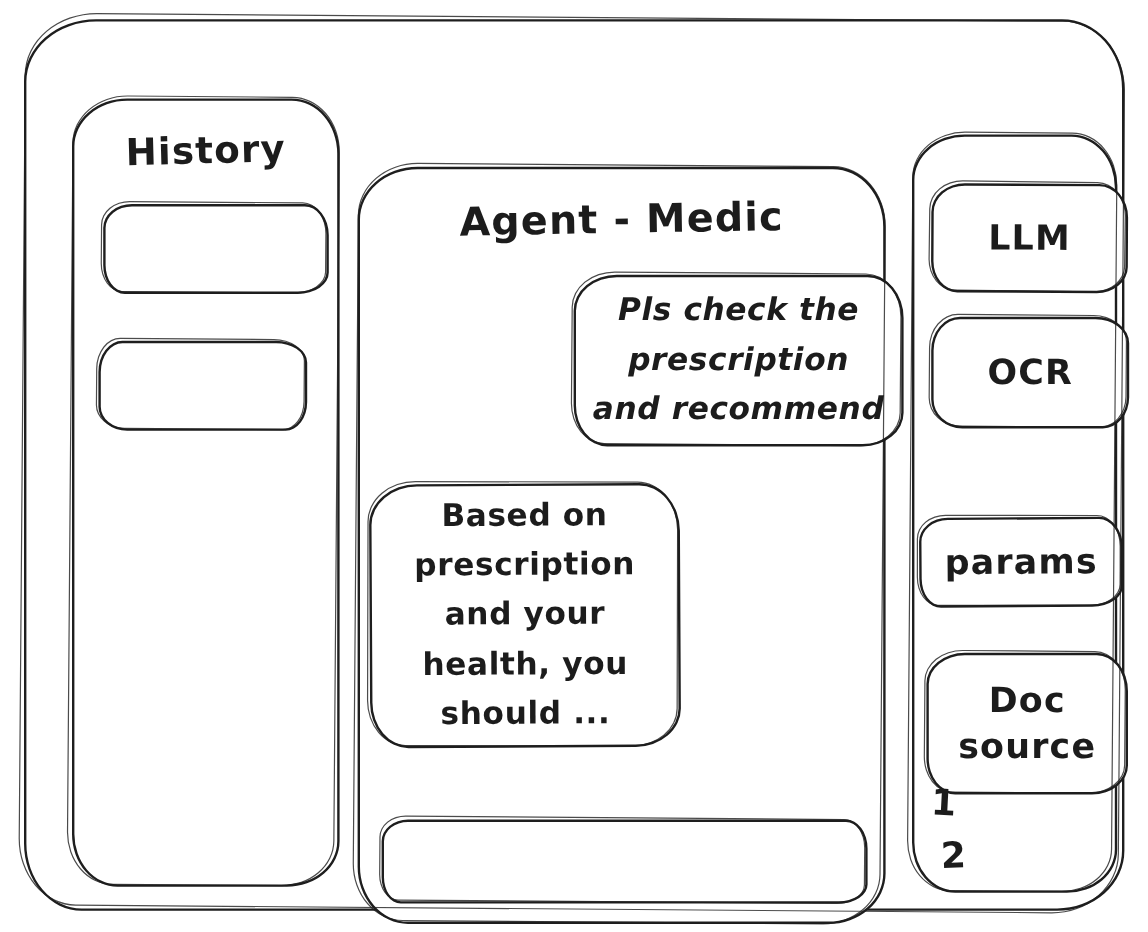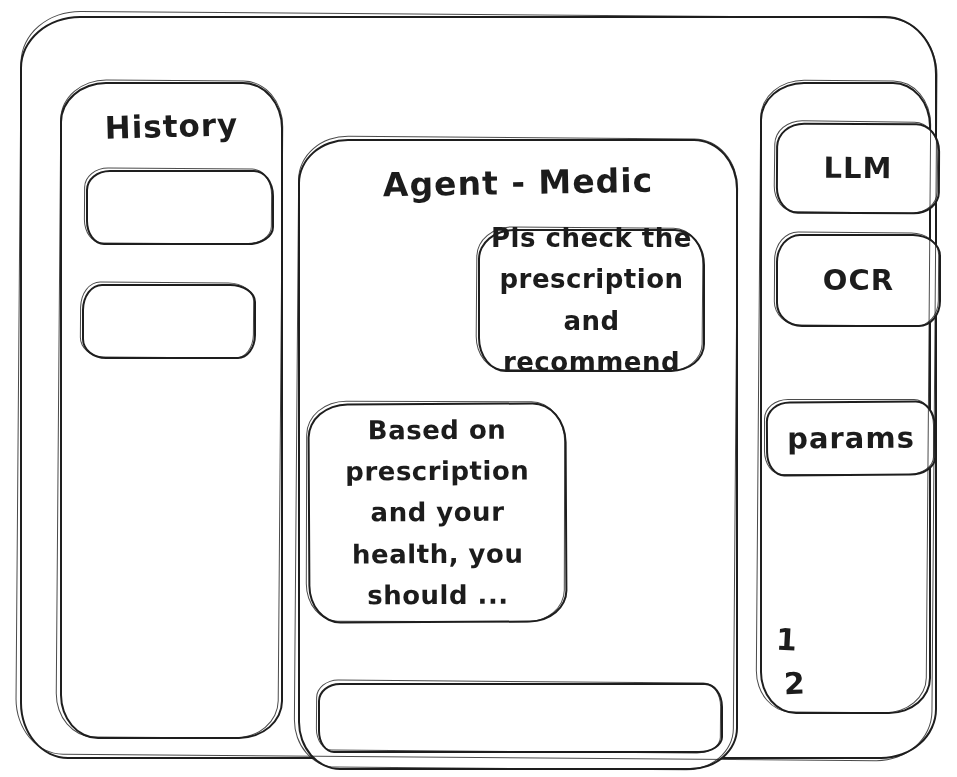--- a/index.html
+++ b/index.html
@@ -45,33 +45,33 @@
 
   
   .panel-center{left:276px;top:74px;width:440px;height:631px;
                 border-radius:50px 44px 48px 42px / 44px 50px 42px 48px;margin-top:47px;}
   .chat-title{position:absolute;left:0;top:22px;width:100%;
               text-align:center;font-size:33px;font-weight:bold;
               letter-spacing:1px;transform:rotate(-1deg);}
   .bubble{display:flex;align-items:center;justify-content:center;
           text-align:center;font-size:26px;font-weight:bold;
           letter-spacing:.5px;white-space:pre-line;line-height:1.58;}
-  .bubble-user{left:178px;top:88px;width:227px;height:143px;
-               border-radius:36px 30px 34px 28px / 30px 36px 28px 34px;}
+  .bubble-user{left:178px;top:88px;width:275px;height:143px;
+               border-radius:36px 30px 34px 28px / 30px 36px 28px 34px;font-style:italic;}
   .bubble-agent{left:8px;top:262px;width:259px;height:220px;
                 border-radius:40px 34px 38px 32px / 34px 40px 32px 38px;
                 transform:rotate(-.3deg);}
   .chat-input-box{left:18px;top:542px;width:405px;height:70px;
                   border-radius:22px 18px 24px 16px / 18px 24px 16px 22px;}
   .ghost-input{position:absolute;inset:6px 12px;width:calc(100% - 24px);
                border:none;outline:none;background:transparent;
                font:inherit;font-size:24px;color:#1c1c1c;}
 
   
-  .panel-right{left:738px;top:64px;width:171px;height:632px;
+  .panel-right{left:738px;top:94px;width:171px;height:632px;
                border-radius:44px 38px 42px 36px / 38px 44px 36px 42px;}
   .tool-btn{display:flex;align-items:center;justify-content:center;
             text-align:center;font-size:29px;font-weight:bold;
             letter-spacing:1px;cursor:pointer;line-height:1.35;}
   .btn-llm{left:14px;top:39px;width:164px;height:91px;
            border-radius:28px 24px 26px 22px / 24px 28px 22px 26px;
            transform:rotate(.3deg);}
   .btn-ocr{left:14px;top:150px;width:165px;height:93px;
            border-radius:24px 28px 22px 26px / 28px 22px 26px 24px;}
   .btn-params{left:4px;top:317px;width:170px;height:75px;
@@ -111,18 +111,19 @@
 
       <div class="sk chat-input-box">
         <input class="ghost-input" type="text" value="" style="">
       </div>
     </main>
 
     <aside class="sk panel-right">
       <div class="sk tool-btn btn-llm">LLM</div>
       <div class="sk tool-btn btn-ocr">OCR</div>
       <div class="sk tool-btn btn-params">params</div>
+      <div class="sk tool-btn btn-doc">Doc source</div>
       <div class="doc-num doc-num-1">1</div>
       <div class="doc-num doc-num-2">2</div>
     </aside>
 
   </div>
 </div>
 
 </body></html>

